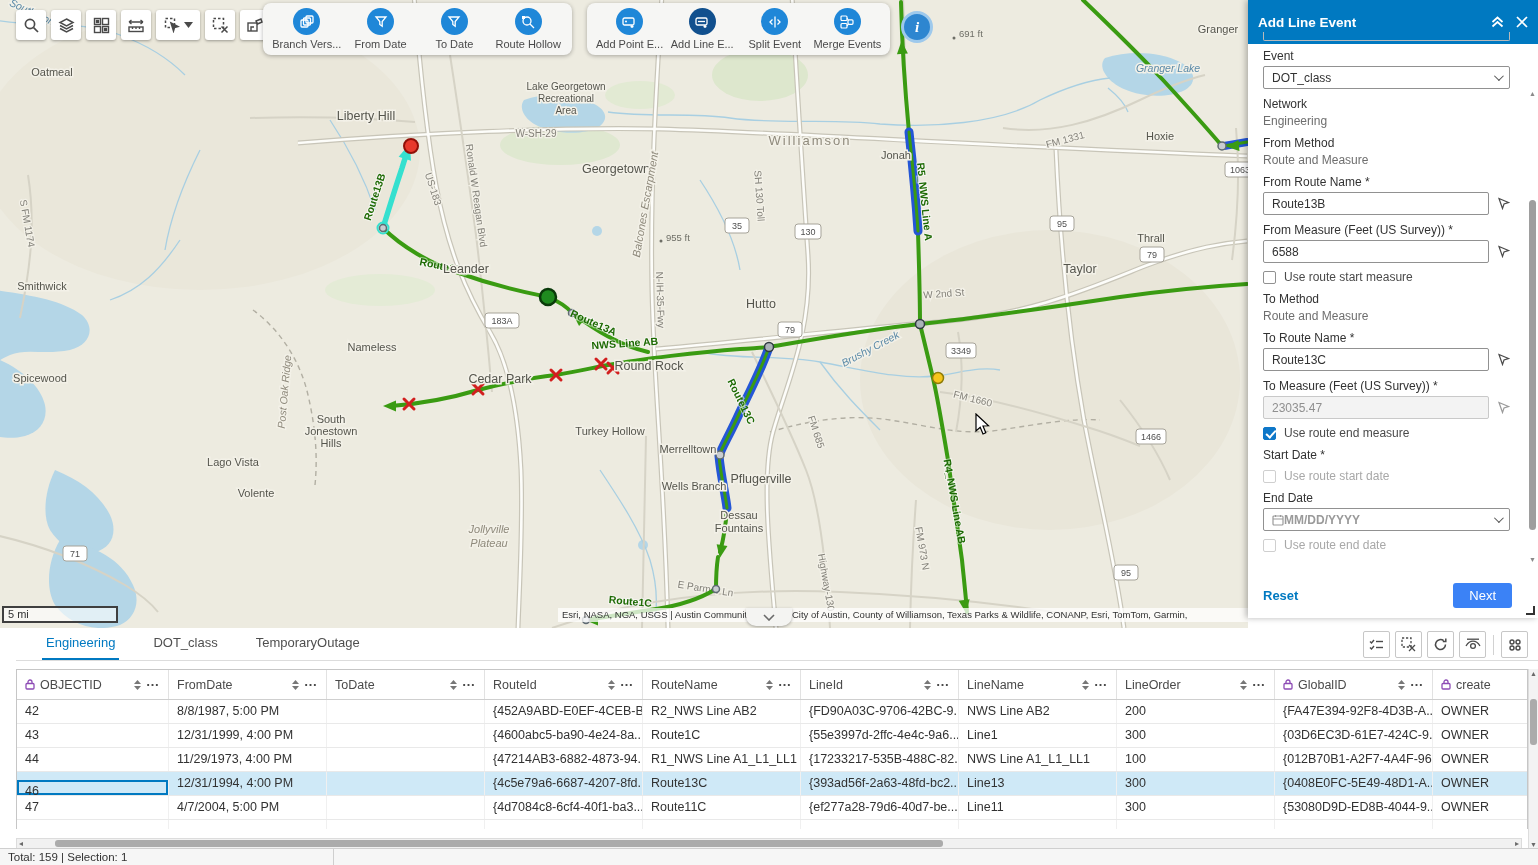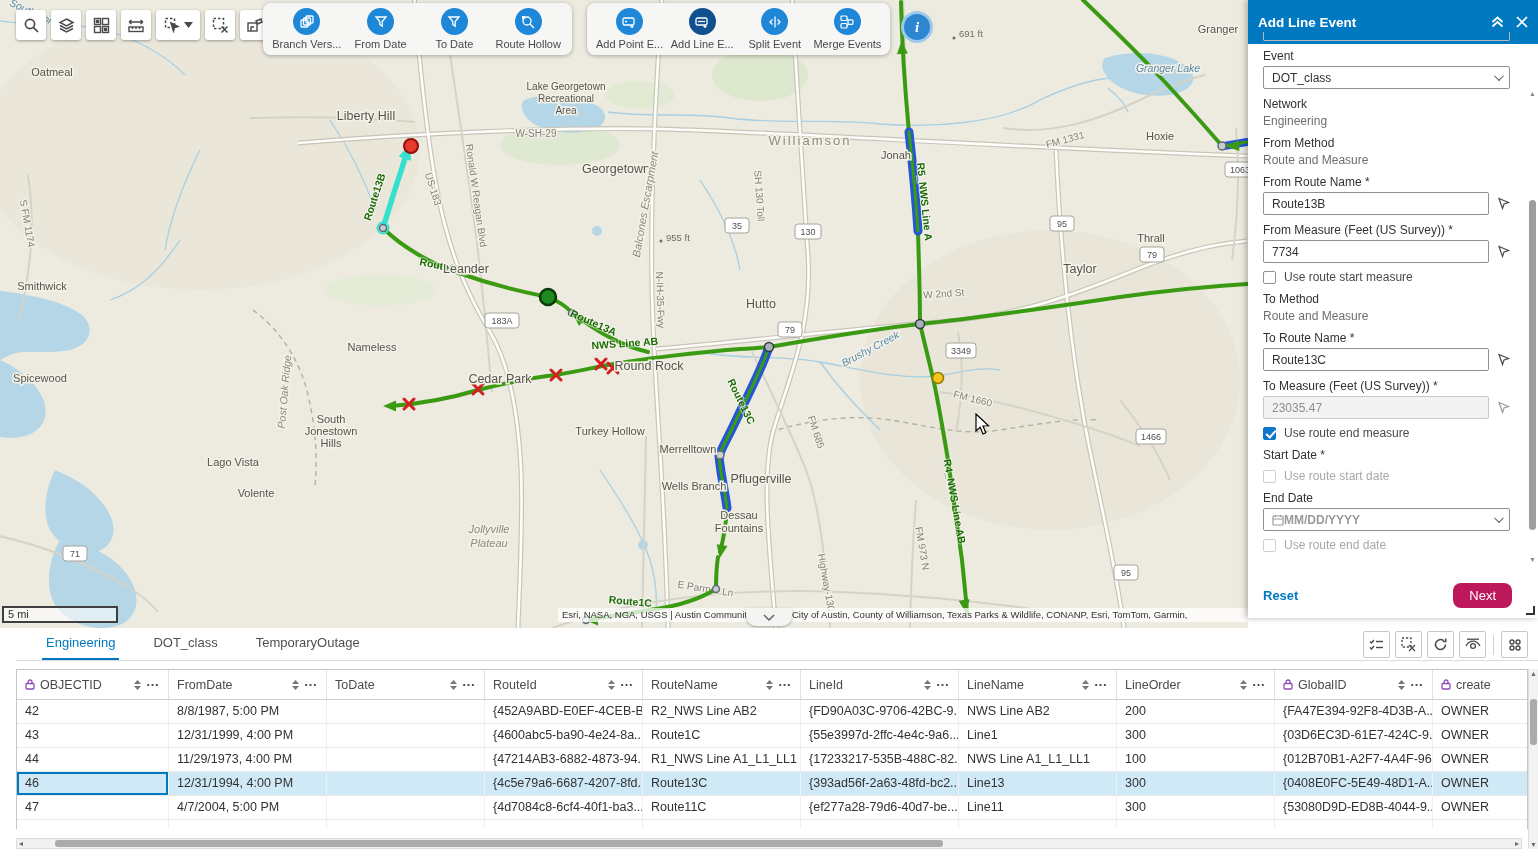--- a/index.html
+++ b/index.html
@@ -54,21 +54,21 @@
         transform:rotate(45deg) translateY(-2px);}
   .pcheck{display:flex;align-items:center;gap:8px;margin:7px 0 6px;font-size:12px;color:#4a4a4a;}
   .pcheck .box{width:13px;height:13px;border:1px solid #919191;border-radius:2px;background:#fff;position:relative;flex:none;}
   .pcheck.checked .box{background:#0e77c8;border-color:#0e77c8;}
   .pcheck.checked .box::after{content:"";position:absolute;left:3.5px;top:0.5px;width:4px;height:8px;
         border-right:2px solid #fff;border-bottom:2px solid #fff;transform:rotate(42deg);}
   .pcheck.disabled{color:#a8a8a8;}
   .pcheck.disabled .box{border-color:#cfcfcf;}
   #panel-footer{position:absolute;left:15px;right:26px;bottom:10px;display:flex;align-items:center;justify-content:space-between;}
   #reset-link{color:#0079c1;font-size:13px;font-weight:bold;cursor:pointer;}
-  #next-btn{background:#be185d;color:#fff;font-size:13px;border:none;border-radius:8px;padding:5px 16px;cursor:pointer;}
+  #next-btn{background:#3b82f6;color:#fff;font-size:13px;border:none;border-radius:3px;padding:5px 16px;cursor:pointer;}
   #panel-scroll{position:absolute;right:2px;top:200px;width:7px;height:330px;background:#9e9e9e;border-radius:4px;}
   .pscroll-arrow{position:absolute;right:2px;font-size:7px;color:#8a8a8a;}
   #panel-resize{position:absolute;right:3px;bottom:3px;width:9px;height:9px;
         border-right:2px solid #323232;border-bottom:2px solid #323232;}
   .placeholder{color:#9a9a9a;font-weight:bold;}
 
   
   #bottom{position:absolute;left:0;top:628px;width:1538px;height:237px;background:#fff;}
   #tabsrow{position:absolute;left:16px;right:0;top:0;height:33px;border-bottom:1px solid #dcdcdc;
            display:flex;align-items:flex-end;padding-left:26px;}
@@ -82,21 +82,21 @@
   #tablewrap{position:absolute;left:16px;top:41px;width:1512px;border:1px solid #c6c6c6;border-bottom:none;background:#fff;overflow:hidden;}
   .hrow{display:flex;height:30px;border-bottom:1px solid #cfcfcf;align-items:stretch;background:#fff;}
   .hcell{display:flex;align-items:center;gap:5px;padding:0 8px;border-right:1px solid #e2e2e2;
          color:#4a4a4a;font-size:12.5px;white-space:nowrap;overflow:hidden;}
   .hcell .grow{flex:1;}
   .dots{color:#4a4a4a;font-size:13px;letter-spacing:1px;font-weight:bold;line-height:10px;}
   .trow{display:flex;height:24px;border-bottom:1px solid #e9e9e9;background:#fff;font-size:12.5px;color:#323232;}
   .trow.selected{background:#cfe9f7;}
   .trow.partial{height:9px;overflow:hidden;border-bottom:none;}
   .tcell{padding:4px 8px;border-right:1px solid #f0f0f0;white-space:nowrap;overflow:hidden;}
-  .focus-cell{box-shadow:inset 0 0 0 2px #0079c1;}
+  .focus-cell{box-shadow:inset 0 0 0 2px #0079c1;margin-top:8px;}
   .c0,.h0{width:152px;flex:none;}
   .c1,.h1,.c2,.h2,.c3,.h3,.c4,.h4,.c5,.h5,.c6,.h6,.c7,.h7,.c8,.h8{width:158px;flex:none;}
   .c9,.h9{width:96px;flex:none;border-right:none;}
 
   #hscroll{position:absolute;left:16px;top:210px;width:1506px;height:11px;background:#f1f1f1;border:1px solid #dcdcdc;}
   #hthumb{position:absolute;left:38px;top:1px;width:888px;height:7px;background:#ababab;border-radius:3px;}
   .harrow{position:absolute;top:-1px;font-size:8px;color:#6a6a6a;line-height:11px;}
   #vscroll{position:absolute;right:0;top:41px;width:10px;height:180px;background:#f3f3f3;border-left:1px solid #ddd;}
   #vthumb{position:absolute;left:1px;top:30px;width:7px;height:46px;background:#ababab;border-radius:3px;}
   .varrow{position:absolute;left:1px;font-size:7px;color:#6a6a6a;}
@@ -552,21 +552,21 @@
         <div class="pinput">
             <span>Route13B</span>
           </div>
         <svg width="13" height="13" viewBox="0 0 13 13" fill="none" stroke="#4a4a4a" stroke-width="1.2">
             <path d="M2,1.5 L11.5,5.5 L7,7 L5.5,11.5 Z"></path>
           </svg>
       </div>
       <div class="plabel">From Measure (Feet (US Survey)) *</div>
       <div class="inrow">
         <div class="pinput">
-            <span>7734</span>
+            <span>6588</span>
           </div>
         <svg width="13" height="13" viewBox="0 0 13 13" fill="none" stroke="#4a4a4a" stroke-width="1.2">
             <path d="M2,1.5 L11.5,5.5 L7,7 L5.5,11.5 Z"></path>
           </svg>
       </div>
       <div class="pcheck">
           <span class="box"></span>
           <span>Use route start measure</span>
         </div>
       <div class="plabel">To Method</div>
@@ -846,14 +846,19 @@
       <span class="harrow" style="left:2px">◂</span>
       <div id="hthumb"></div>
       <span class="harrow" style="right:2px">▸</span>
     </div>
     <div id="vscroll">
       <span class="varrow" style="top:1px">▲</span>
       <div id="vthumb"></div>
       <span class="varrow" style="bottom:1px">▼</span>
     </div>
 
+    <div id="statusbar">
+      <div class="cap">
+          <span>Total: 159 | Selection: 1</span>
+        </div>
+    </div>
   </div>
 </div>
 
 </body></html>

